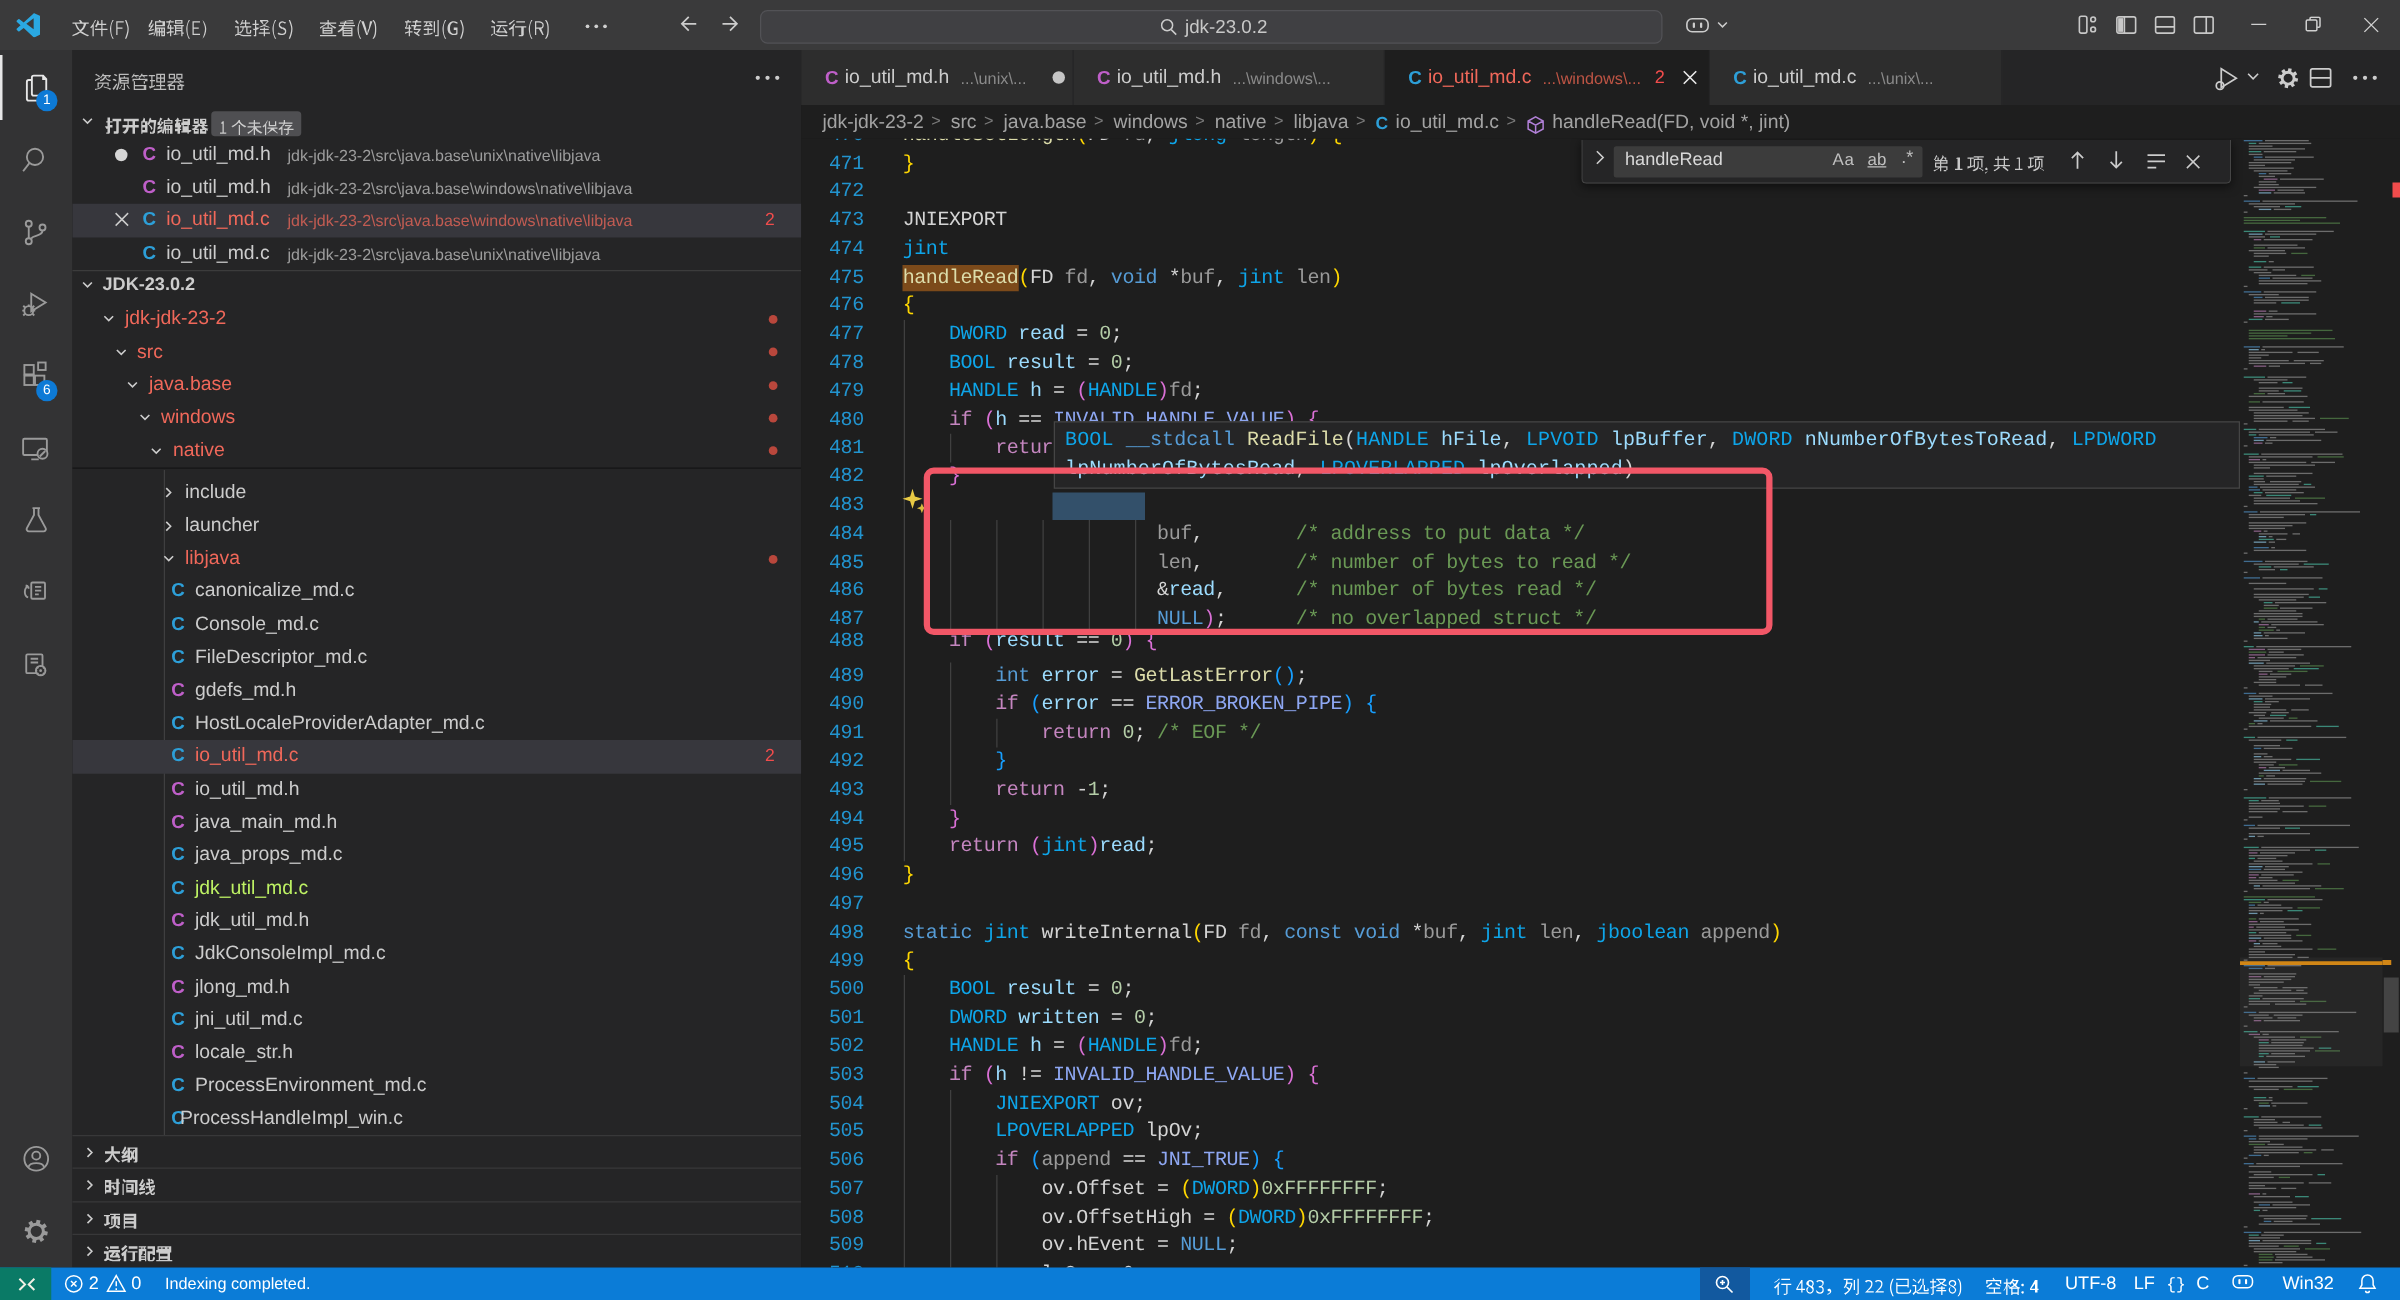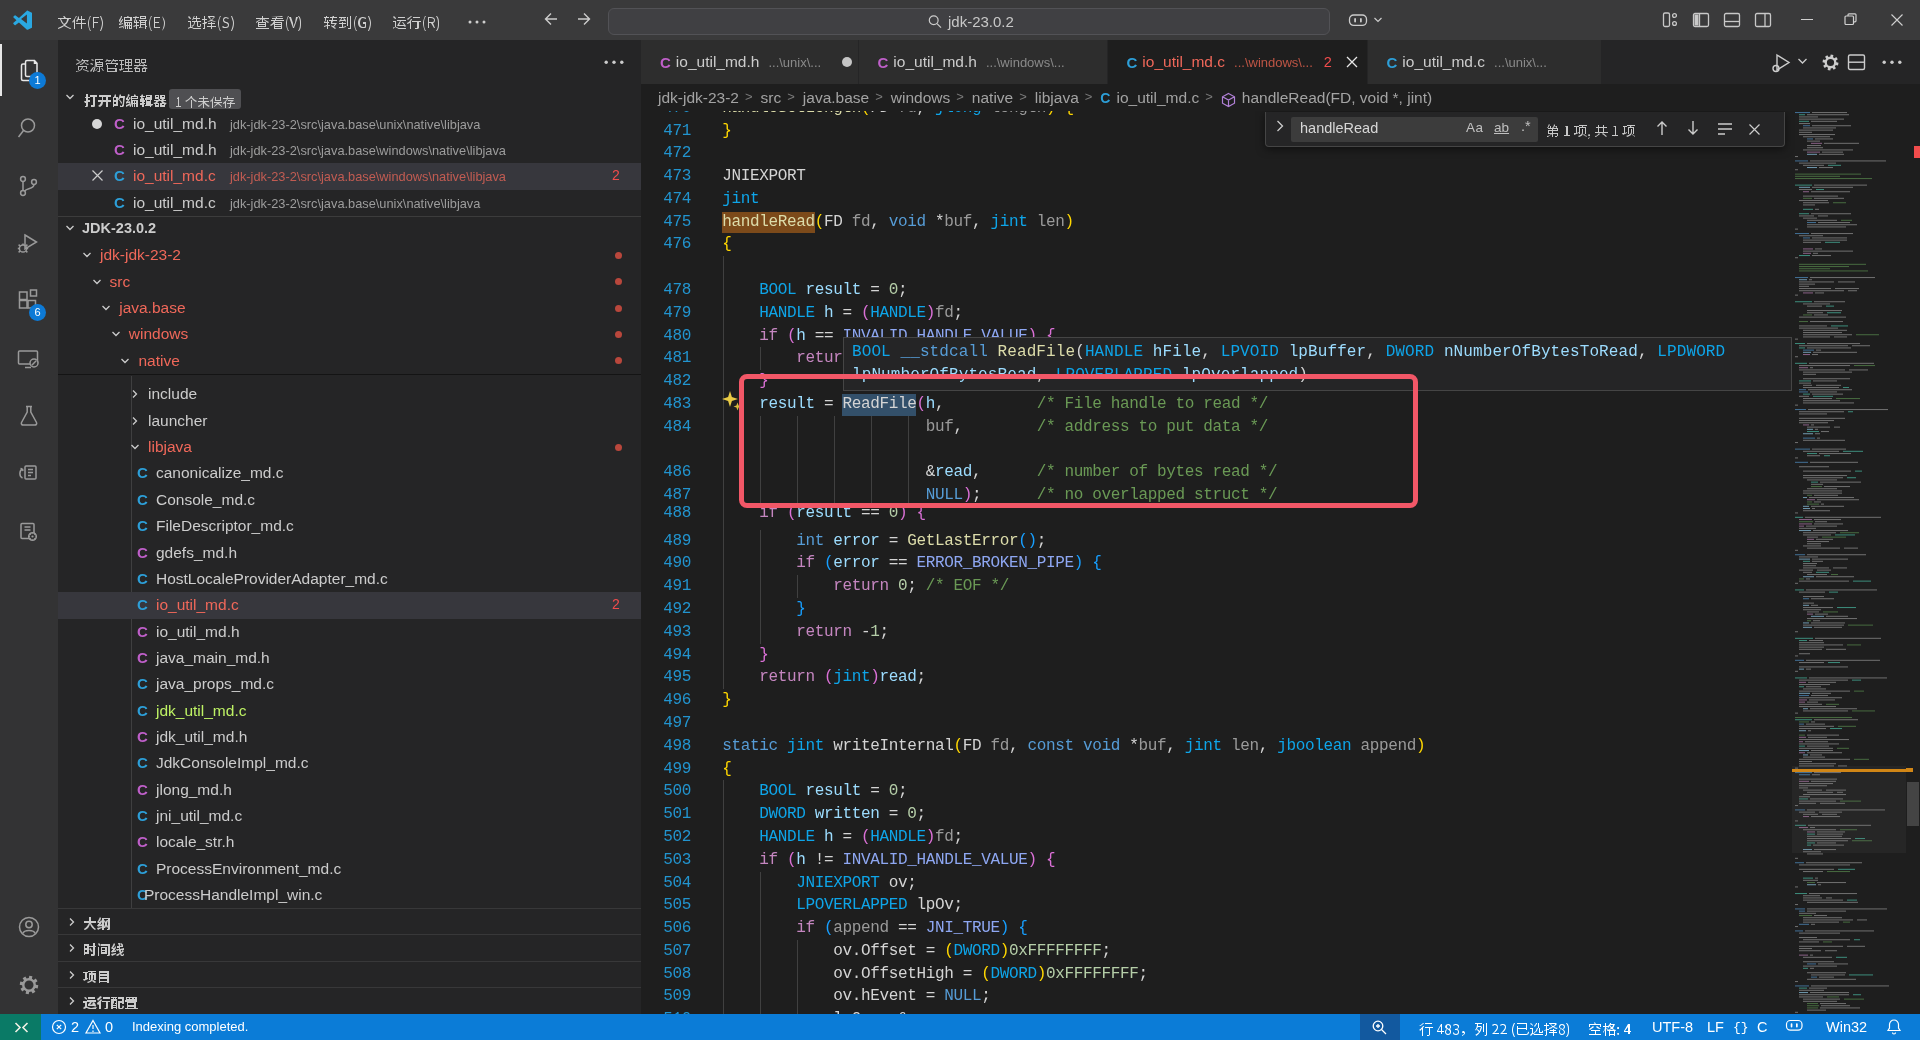--- a/index.html
+++ b/index.html
@@ -494,27 +494,29 @@
     <div style="position:absolute;left:155.70000000000005px;top:464.28px;width:1px;height:22.788999999999987px;background:#404040;"></div>
     <div style="position:absolute;left:118.70000000000005px;top:760.537px;width:1px;height:159.5229999999999px;background:#404040;"></div>
     <div style="position:absolute;left:155.70000000000005px;top:828.904px;width:1px;height:91.15599999999995px;background:#404040;"></div>
     <div class="cl mono" style="top:-14.29px;width:1150px;"><span class="ln">470</span><span class="lc"><span class="f">handleSetLength</span><span class="b0">(</span><span class="p">FD</span><span class="p"> </span><span class="a">fd</span><span class="p">, </span><span class="t">jlong</span><span class="p"> </span><span class="a">length</span><span class="b0">)</span><span class="p"> </span><span class="b0">{</span></span></div>
     <div class="cl mono" style="top:8.50px;width:1150px;"><span class="ln">471</span><span class="lc"><span class="b0">}</span></span></div>
     <div class="cl mono" style="top:31.29px;width:1150px;"><span class="ln">472</span><span class="lc"></span></div>
     <div class="cl mono" style="top:54.08px;width:1150px;"><span class="ln">473</span><span class="lc"><span class="p">JNIEXPORT</span></span></div>
     <div class="cl mono" style="top:76.87px;width:1150px;"><span class="ln">474</span><span class="lc"><span class="t">jint</span></span></div>
     <div class="cl mono" style="top:99.66px;width:1150px;"><span class="ln">475</span><span class="lc"><span class="f">handleRead</span><span class="b0">(</span><span class="p">FD</span><span class="p"> </span><span class="a">fd</span><span class="p">, </span><span class="k">void</span><span class="p"> *</span><span class="a">buf</span><span class="p">, </span><span class="t">jint</span><span class="p"> </span><span class="a">len</span><span class="b0">)</span></span></div>
     <div class="cl mono" style="top:122.44px;width:1150px;"><span class="ln">476</span><span class="lc"><span class="b0">{</span></span></div>
+    <div class="cl mono" style="top:145.23px;width:1150px;"><span class="ln">477</span><span class="lc"><span class="p">    </span><span class="t">DWORD</span><span class="p"> </span><span class="v">read</span><span class="p"> = </span><span class="n">0</span><span class="p">;</span></span></div>
     <div class="cl mono" style="top:168.02px;width:1150px;"><span class="ln">478</span><span class="lc"><span class="p">    </span><span class="t">BOOL</span><span class="p"> </span><span class="v">result</span><span class="p"> = </span><span class="n">0</span><span class="p">;</span></span></div>
     <div class="cl mono" style="top:190.81px;width:1150px;"><span class="ln">479</span><span class="lc"><span class="p">    </span><span class="t">HANDLE</span><span class="p"> </span><span class="v">h</span><span class="p"> = </span><span class="b1">(</span><span class="t">HANDLE</span><span class="b1">)</span><span class="a">fd</span><span class="p">;</span></span></div>
     <div class="cl mono" style="top:213.60px;width:1150px;"><span class="ln">480</span><span class="lc"><span class="p">    </span><span class="c">if</span><span class="p"> </span><span class="b1">(</span><span class="v">h</span><span class="p"> == </span><span class="e">INVALID_HANDLE_VALUE</span><span class="b1">)</span><span class="p"> </span><span class="b1">{</span></span></div>
     <div class="cl mono" style="top:236.39px;width:1150px;"><span class="ln">481</span><span class="lc"><span class="p">        </span><span class="c">return</span><span class="p"> -</span><span class="n">1</span><span class="p">;</span></span></div>
     <div class="cl mono" style="top:259.18px;width:1150px;"><span class="ln">482</span><span class="lc"><span class="p">    </span><span class="b1">}</span></span></div>
-    <div class="cl mono" style="top:281.97px;width:1150px;"><span class="ln">483</span><span class="lc"><span class="p">    </span><span class="v">result</span><span class="p"> = </span><span class="p">ReadFile</span><span class="b1">(</span><span class="v">h</span><span class="p">,</span><span class="p">          </span><span class="m">/* File handle to read */</span></span></div>
+    <div class="cl mono" style="top:281.97px;width:1150px;"><span class="ln">483</span></div>
     <div class="cl mono" style="top:304.76px;width:1150px;"><span class="ln">484</span><span class="lc"><span class="p">                      </span><span class="a">buf</span><span class="p">,</span><span class="p">        </span><span class="m">/* address to put data */</span></span></div>
+    <div class="cl mono" style="top:327.55px;width:1150px;"><span class="ln">485</span><span class="lc"><span class="p">                      </span><span class="a">len</span><span class="p">,</span><span class="p">        </span><span class="m">/* number of bytes to read */</span></span></div>
     <div class="cl mono" style="top:350.34px;width:1150px;"><span class="ln">486</span><span class="lc"><span class="p">                      </span><span class="p">&amp;</span><span class="v">read</span><span class="p">,</span><span class="p">      </span><span class="m">/* number of bytes read */</span></span></div>
     <div class="cl mono" style="top:373.12px;width:1150px;"><span class="ln">487</span><span class="lc"><span class="p">                      </span><span class="k">NULL</span><span class="b1">)</span><span class="p">;</span><span class="p">      </span><span class="m">/* no overlapped struct */</span></span></div>
     <div class="cl mono" style="top:391px;width:1150px;"><span class="ln">488</span><span class="lc"><span class="p">    </span><span class="c">if</span><span class="p"> </span><span class="b1">(</span><span class="v">result</span><span class="p"> == </span><span class="n">0</span><span class="b1">)</span><span class="p"> </span><span class="b1">{</span></span></div>
     <div class="cl mono" style="top:418.70px;width:1150px;"><span class="ln">489</span><span class="lc"><span class="p">        </span><span class="k">int</span><span class="p"> </span><span class="v">error</span><span class="p"> = </span><span class="f">GetLastError</span><span class="b2">()</span><span class="p">;</span></span></div>
     <div class="cl mono" style="top:441.49px;width:1150px;"><span class="ln">490</span><span class="lc"><span class="p">        </span><span class="c">if</span><span class="p"> </span><span class="b2">(</span><span class="v">error</span><span class="p"> == </span><span class="e">ERROR_BROKEN_PIPE</span><span class="b2">)</span><span class="p"> </span><span class="b2">{</span></span></div>
     <div class="cl mono" style="top:464.28px;width:1150px;"><span class="ln">491</span><span class="lc"><span class="p">            </span><span class="c">return</span><span class="p"> </span><span class="n">0</span><span class="p">; </span><span class="m">/* EOF */</span></span></div>
     <div class="cl mono" style="top:487.07px;width:1150px;"><span class="ln">492</span><span class="lc"><span class="p">        </span><span class="b2">}</span></span></div>
     <div class="cl mono" style="top:509.86px;width:1150px;"><span class="ln">493</span><span class="lc"><span class="p">        </span><span class="c">return</span><span class="p"> -</span><span class="n">1</span><span class="p">;</span></span></div>
     <div class="cl mono" style="top:532.65px;width:1150px;"><span class="ln">494</span><span class="lc"><span class="p">    </span><span class="b1">}</span></span></div>
     <div class="cl mono" style="top:555.44px;width:1150px;"><span class="ln">495</span><span class="lc"><span class="p">    </span><span class="c">return</span><span class="p"> </span><span class="b1">(</span><span class="t">jint</span><span class="b1">)</span><span class="v">read</span><span class="p">;</span></span></div>

